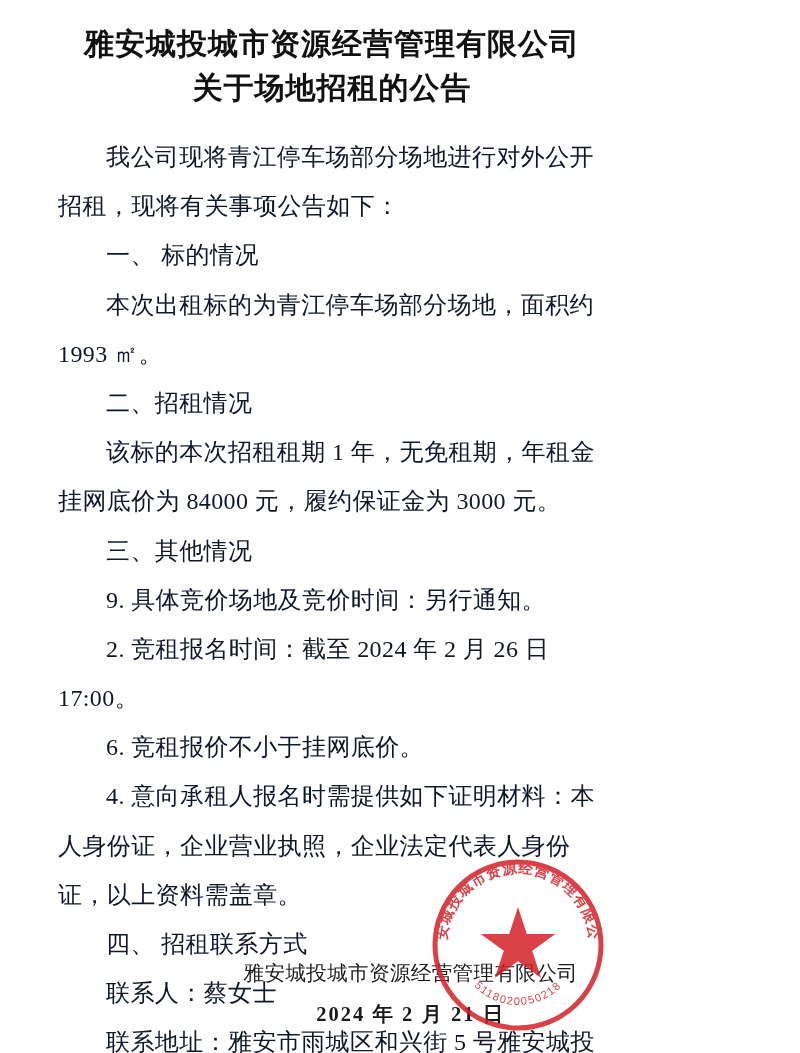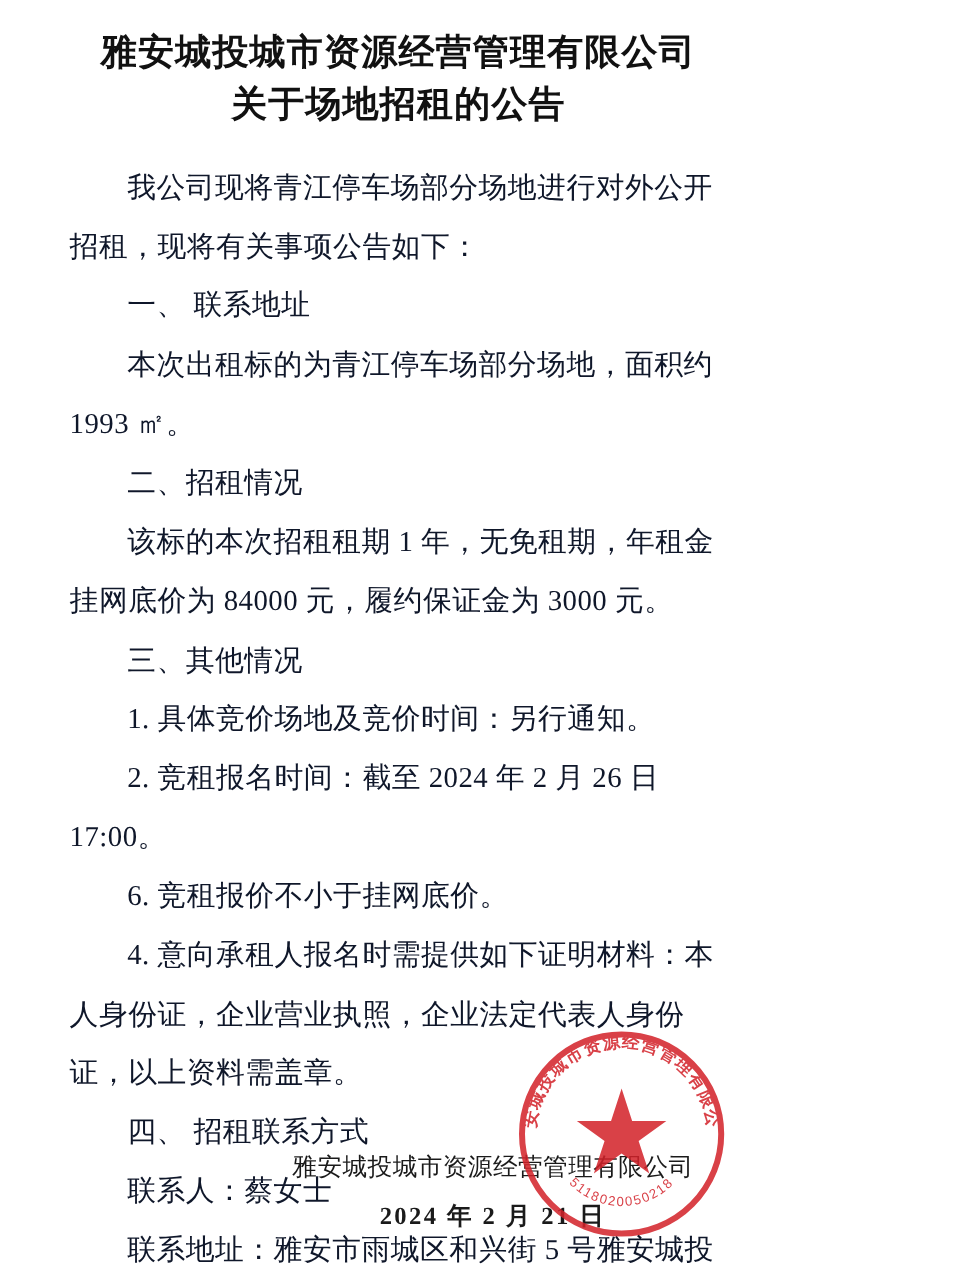--- a/index.html
+++ b/index.html
@@ -100,26 +100,26 @@
 
   <h1 class="doc-title">
     <span class="line">雅安城投城市资源经营管理有限公司</span>
     <span class="line">关于场地招租的公告</span>
   </h1>
 
   <div class="spacer-top"></div>
 
   <div class="body-text">
     <p class="para">我公司现将青江停车场部分场地进行对外公开招租，现将有关事项公告如下：</p>
-    <p class="para">一、 联系地址</p>
+    <p class="para">一、 标的情况</p>
     <p class="para">本次出租标的为青江停车场部分场地，面积约 1993 ㎡。</p>
     <p class="para">二、招租情况</p>
     <p class="para">该标的本次招租租期 1 年，无免租期，年租金挂网底价为 84000 元，履约保证金为 3000 元。</p>
     <p class="para">三、其他情况</p>
-    <p class="para">1. 具体竞价场地及竞价时间：另行通知。</p>
+    <p class="para">9. 具体竞价场地及竞价时间：另行通知。</p>
     <p class="para">2. 竞租报名时间：截至 2024 年 2 月 26 日 17:00。</p>
     <p class="para">6. 竞租报价不小于挂网底价。</p>
     <p class="para">4. 意向承租人报名时需提供如下证明材料：本人身份证，企业营业执照，企业法定代表人身份证，以上资料需盖章。</p>
     <p class="para">四、 招租联系方式</p>
     <p class="para">联系人：蔡女士</p>
     <p class="para">联系地址：雅安市雨城区和兴街 5 号雅安城投城市资源经营管理有限公司</p>
   </div>
 
   <div class="sign-block">
     <span class="sign-line">雅安城投城市资源经营管理有限公司</span>

